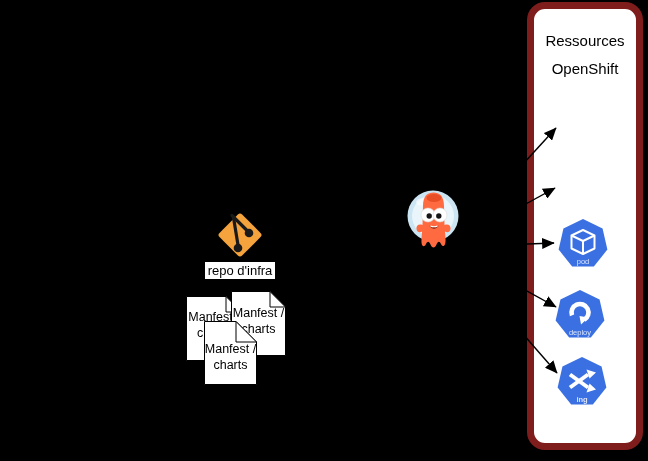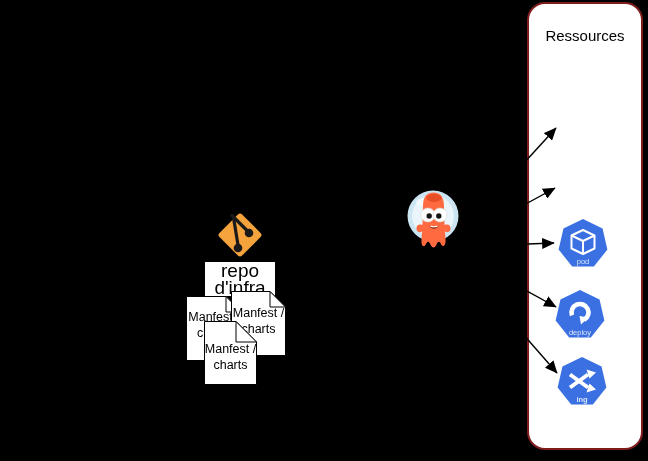--- a/index.html
+++ b/index.html
@@ -3,21 +3,21 @@
 <meta charset="utf-8">
 <style>
   html,body{margin:0;padding:0;background:#000;}
   #canvas{
     position:relative;width:648px;height:461px;background:#000;overflow:hidden;
     font-family:"Liberation Sans",sans-serif;
   }
   
   #panel{
     position:absolute;left:527px;top:2px;width:116px;height:448px;
-    background:#ffffff;border:2px solid #7f1d1d;border-radius:18px;
+    background:#ffffff;border:7px solid #7f1d1d;border-radius:18px;
     box-sizing:border-box;
   }
   .panel-title{
     position:absolute;left:0;width:100%;text-align:center;
     font-size:15px;color:#000;
   }
   #panel-title-1{top:23px;}
   #panel-title-2{top:51px;}
   
   .resource{position:absolute;width:50px;height:50px;}
@@ -27,21 +27,21 @@
   #res-pod{left:558px;top:219px;}
   #res-deploy{left:555px;top:290px;}
   #res-ing{left:557px;top:357px;font-weight:bold;}
   .hept{fill:#3a70e2;}
   .glyph{stroke:#ffffff;fill:none;stroke-width:2;}
   .hept-label{fill:rgba(255,255,255,0.82);font-size:7.5px;font-family:"Liberation Sans",sans-serif;text-anchor:middle;}
   
   #git-icon{position:absolute;left:210px;top:205px;width:60px;height:60px;}
   #git-label{
     position:absolute;left:205px;top:262px;width:70px;text-align:center;
-    background:#ffffff;color:#000;font-size:19px;line-height:17px;
+    background:#ffffff;color:#000;font-size:13px;line-height:17px;
   }
   
   .doc{position:absolute;}
   .doc svg{display:block;}
   .doc-text{
     position:absolute;left:0;right:0;text-align:center;
     font-size:12.5px;line-height:16px;color:#000;white-space:nowrap;
   }
   #doc-1{left:186px;top:296px;z-index:3;}
   #doc-2{left:231px;top:291px;z-index:4;}
@@ -54,20 +54,21 @@
   
   #arrows{position:absolute;left:0;top:0;width:648px;height:461px;z-index:10;pointer-events:none;}
 </style>
 </head>
 <body>
 
 <div id="canvas">
 
   <div id="panel">
     <div class="panel-title" id="panel-title-1">Ressources</div>
+    <div class="panel-title" id="panel-title-2">OpenShift</div>
   </div>
 
 
 
   <div class="resource" id="res-pod">
     <svg viewBox="0 0 50 50">
       <polygon class="hept" points="25,0 5.45,9.41 0.63,30.56 14.15,47.52 35.85,47.52 49.37,30.56 44.55,9.41"></polygon>
       <g class="glyph" stroke-linejoin="round">
         <path d="M25,11 L36.5,16.5 L36.5,29.5 L25,35 L13.5,29.5 L13.5,16.5 Z"></path>
         <path d="M13.5,16.5 L25,22 L36.5,16.5 M25,22 L25,35"></path>

